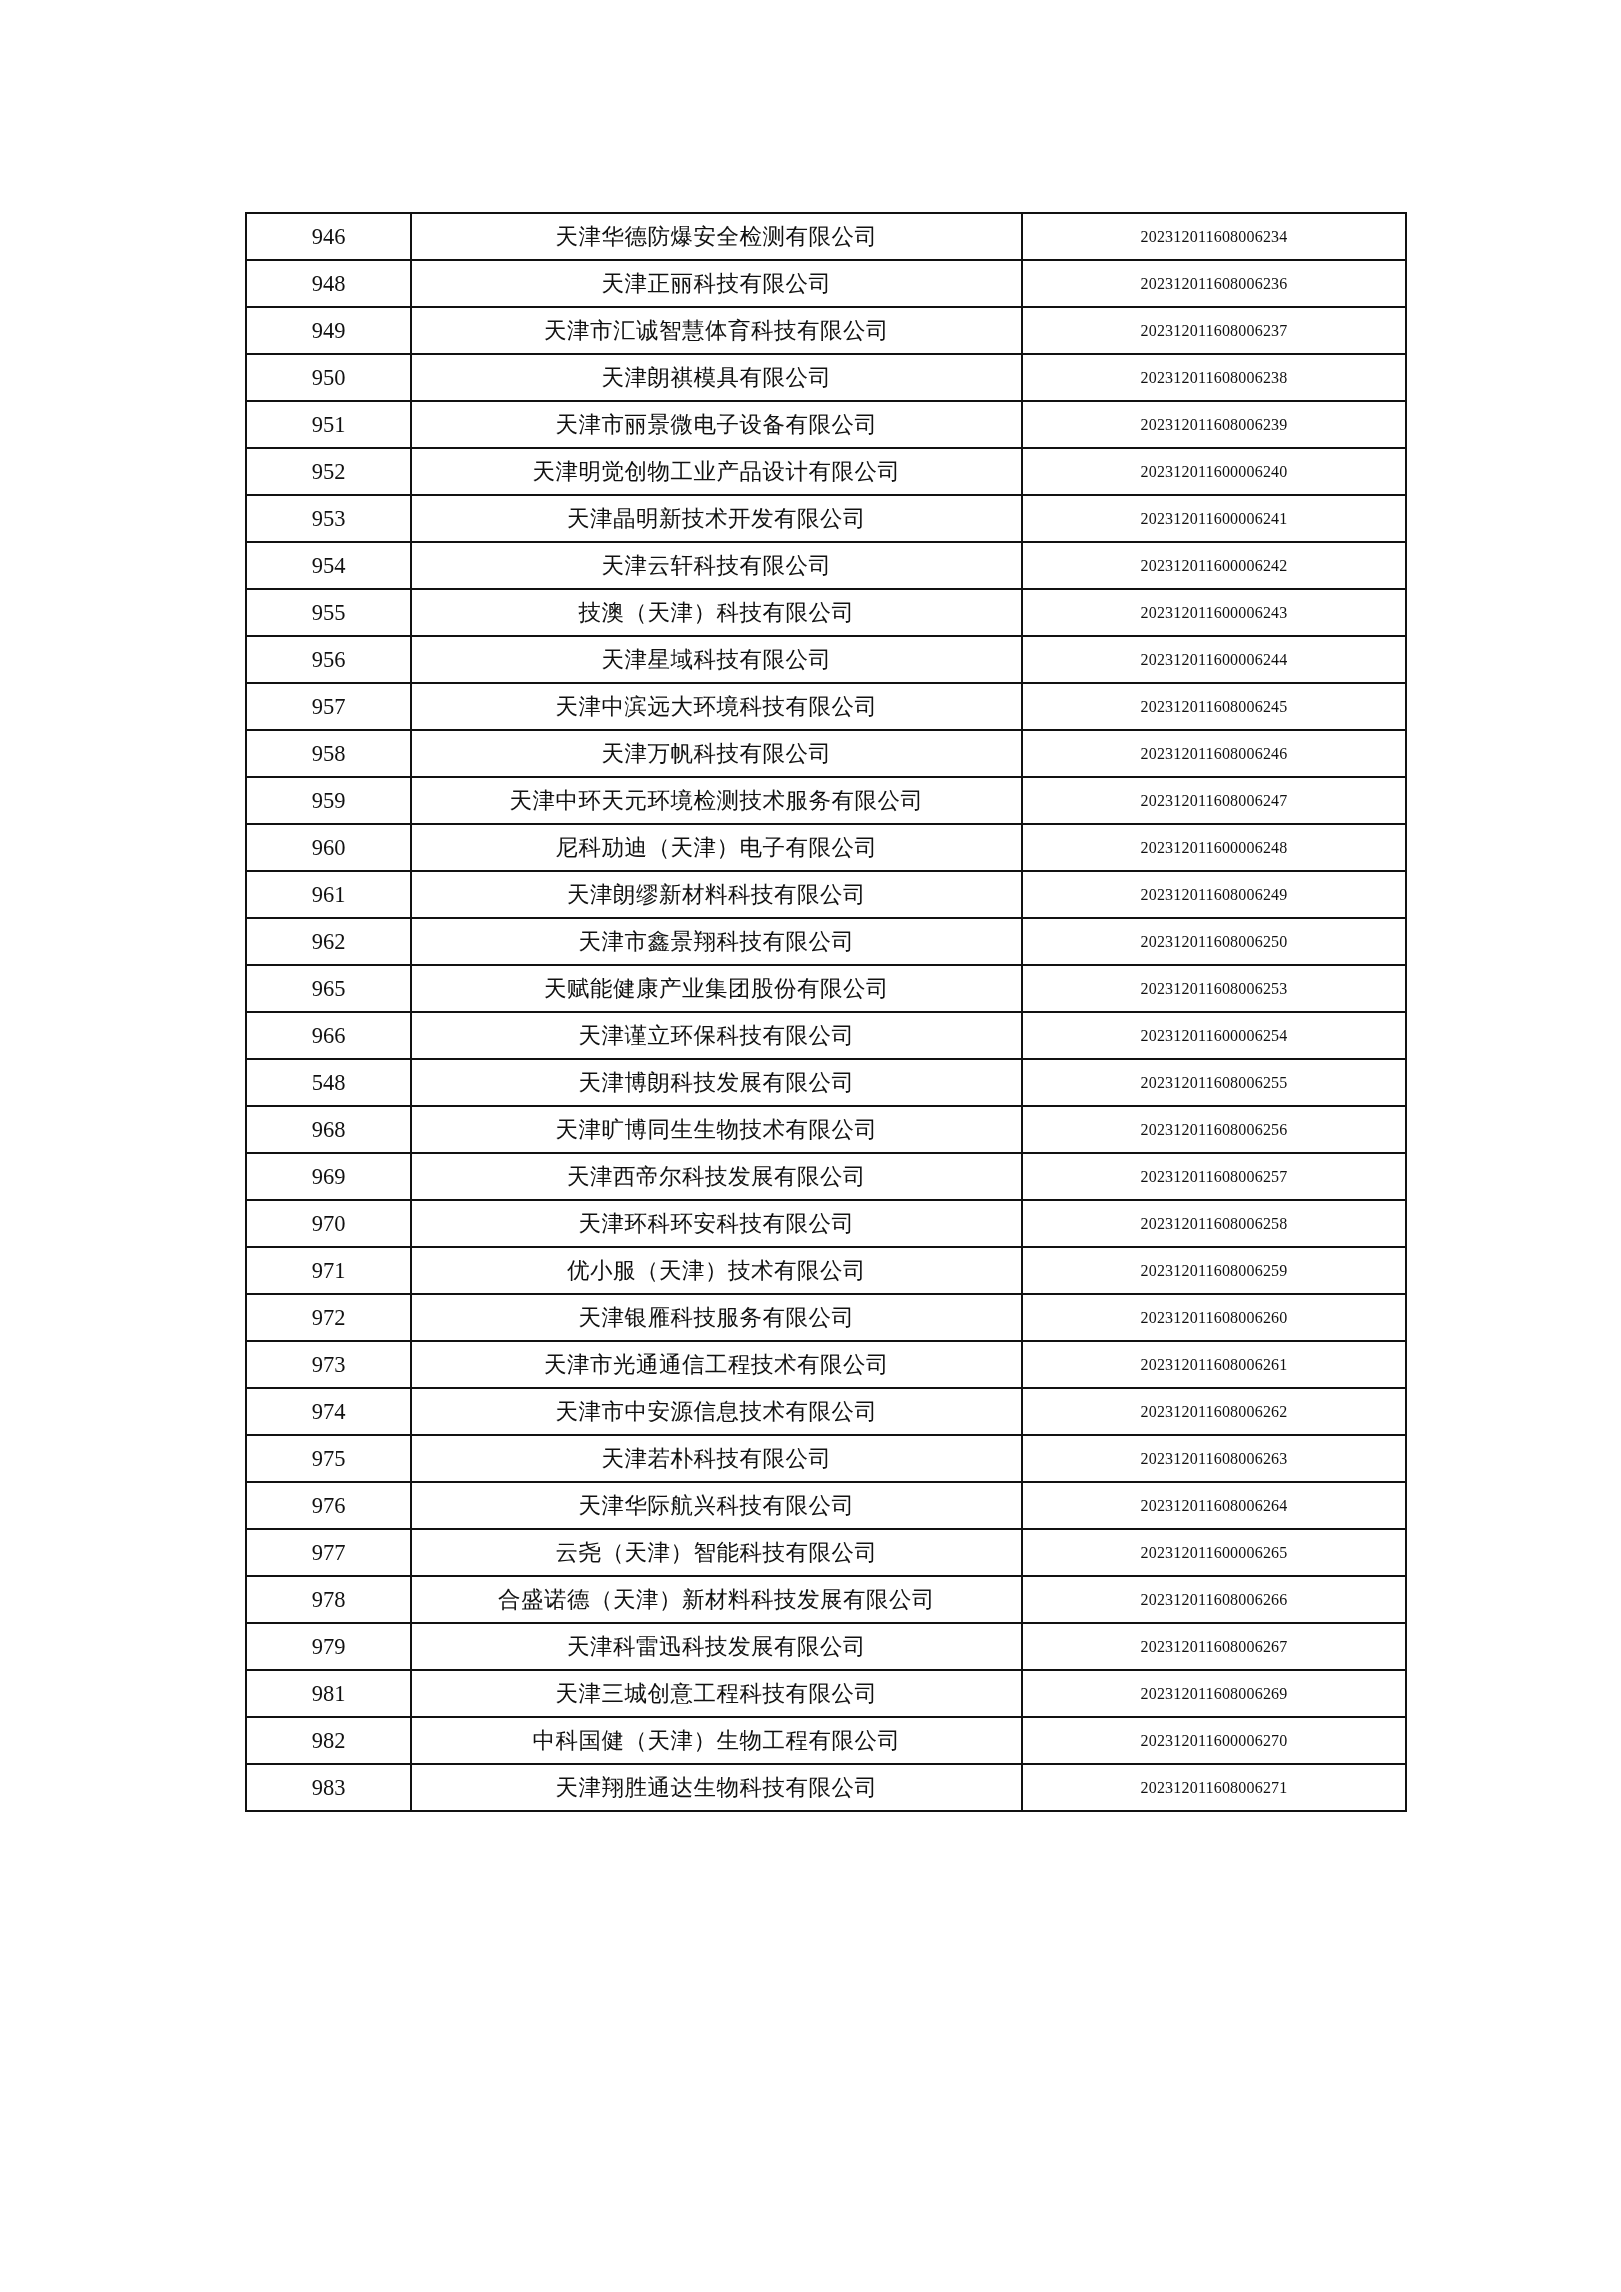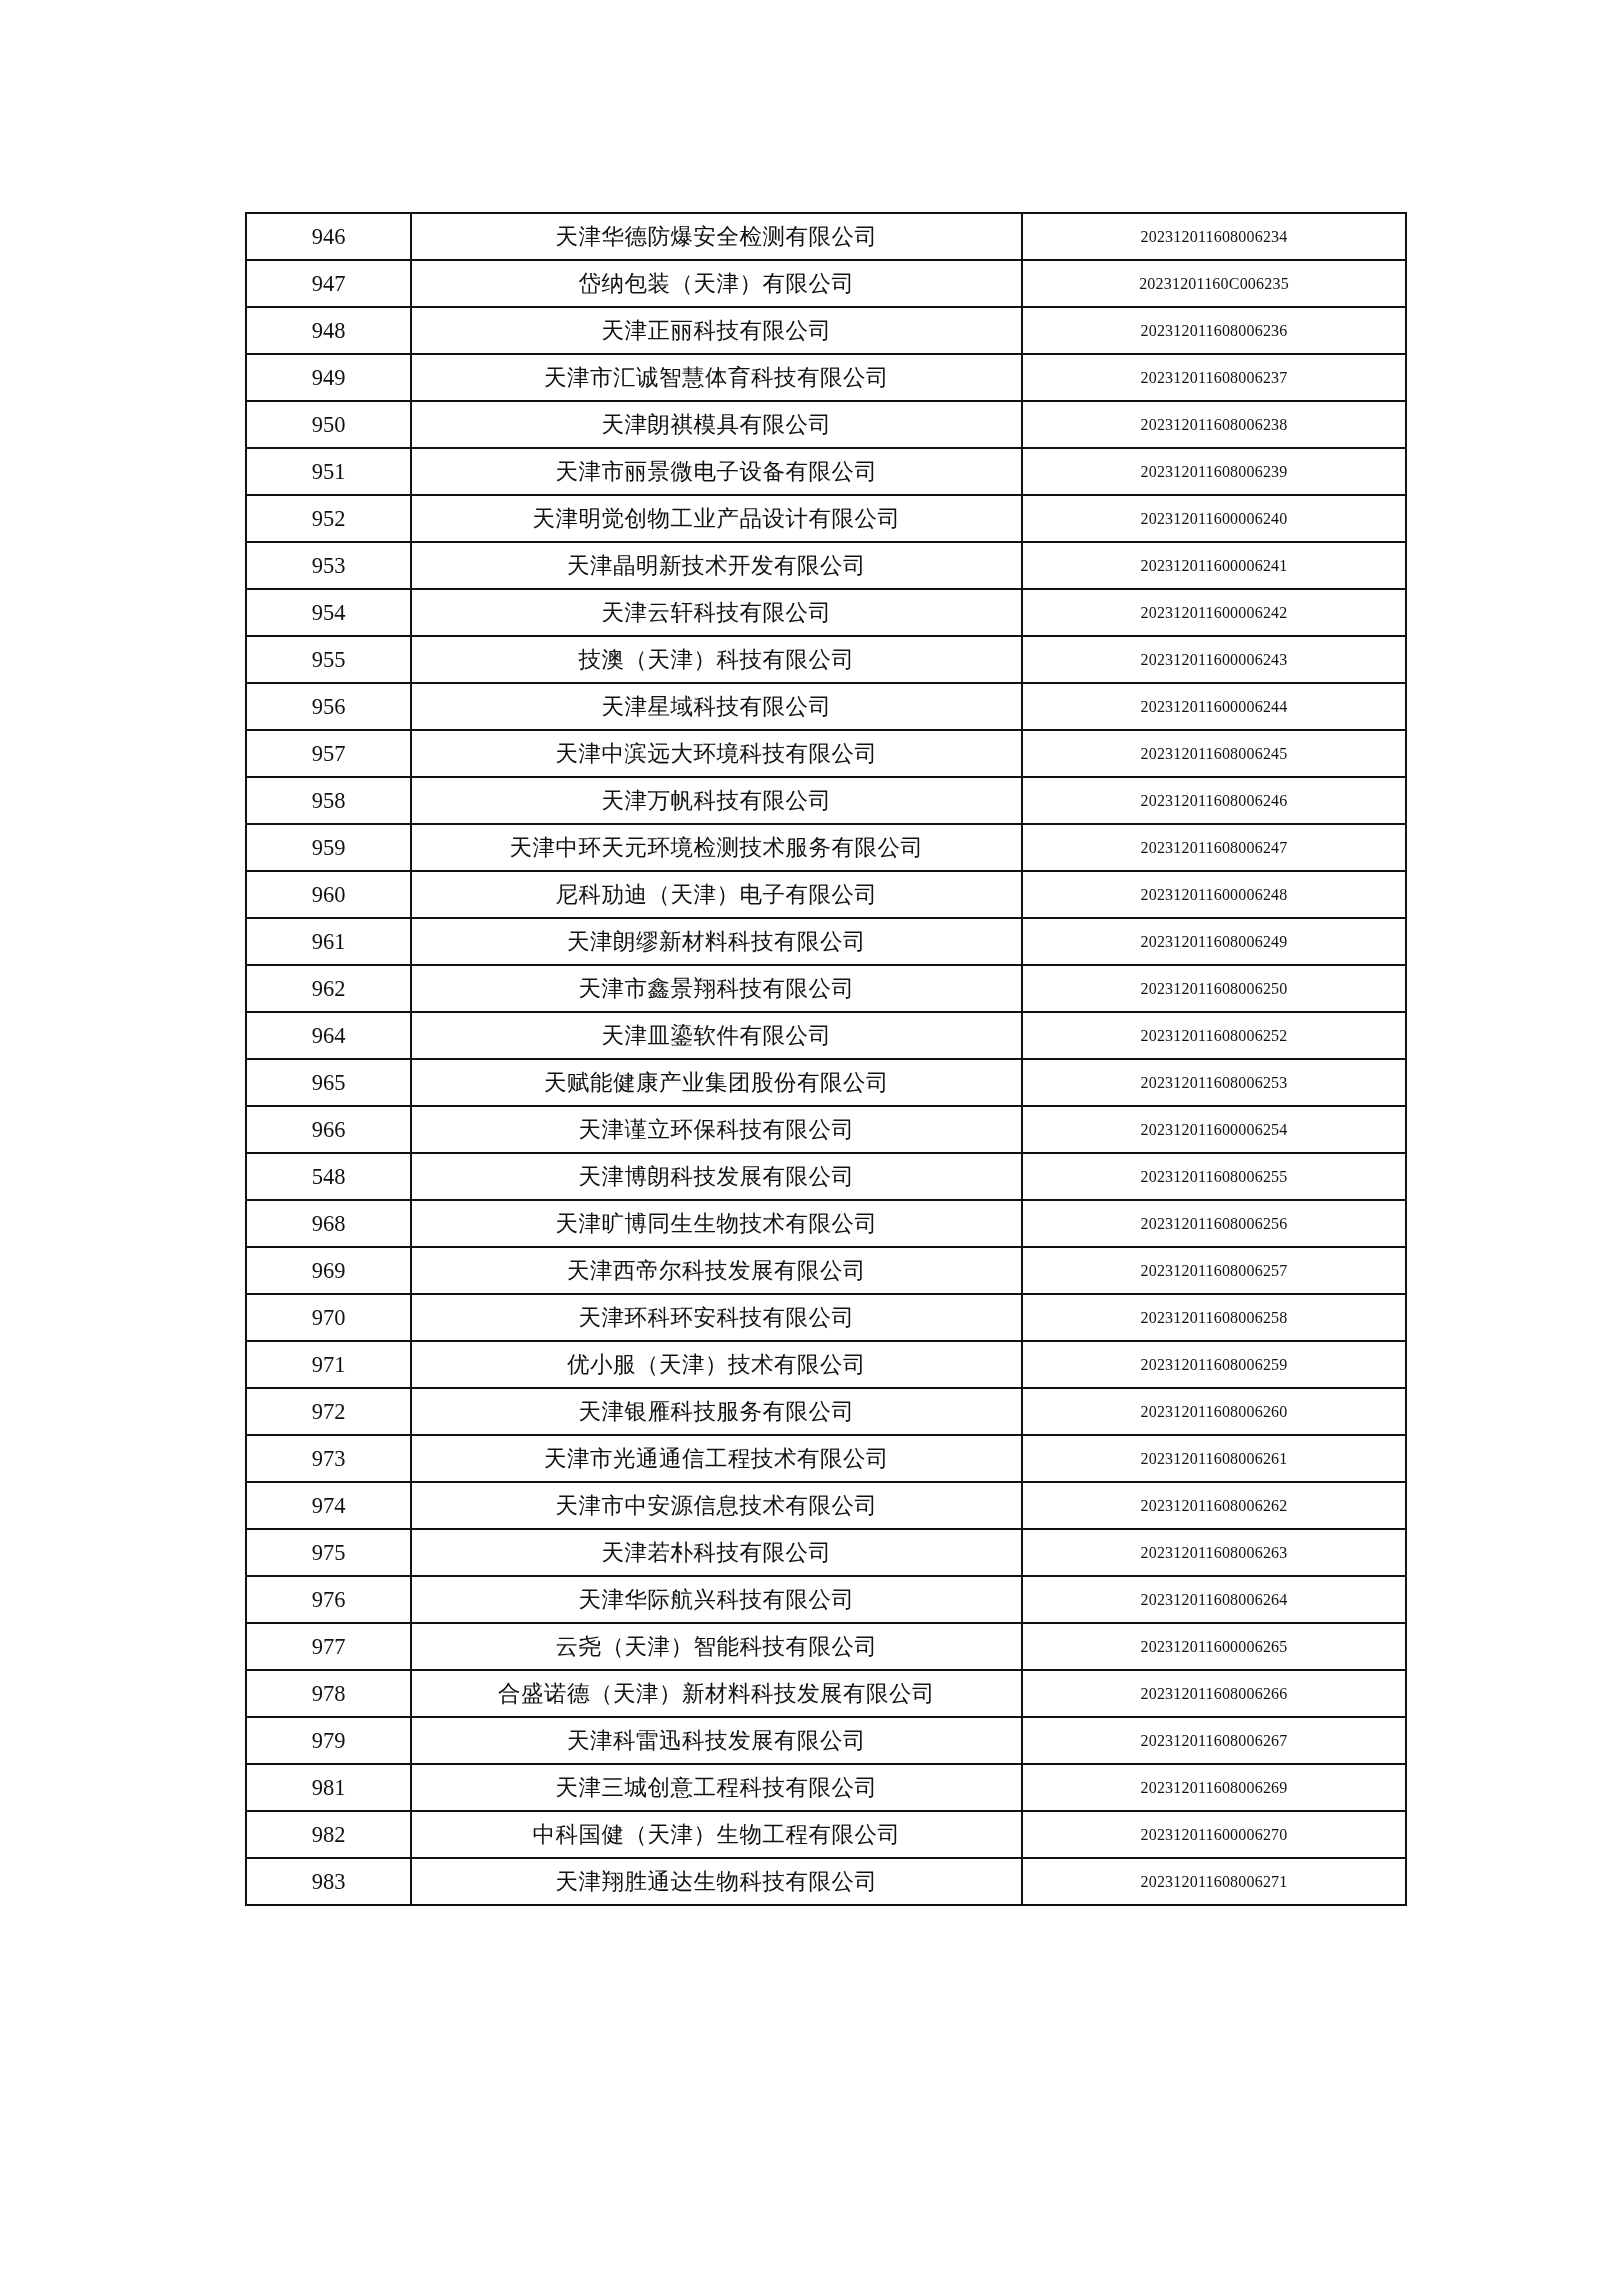--- a/index.html
+++ b/index.html
@@ -64,25 +64,20 @@
 
 <div class="page">
   <table class="roster">
     <tbody id="roster-body">
       <tr>
         <td class="col-no">946</td>
         <td class="col-name">天津华德防爆安全检测有限公司</td>
         <td class="col-code">202312011608006234</td>
       </tr>
       <tr>
-        <td class="col-no">947</td>
-        <td class="col-name">岱纳包装（天津）有限公司</td>
-        <td class="col-code">20231201160C006235</td>
-      </tr>
-      <tr>
         <td class="col-no">948</td>
         <td class="col-name">天津正丽科技有限公司</td>
         <td class="col-code">202312011608006236</td>
       </tr>
       <tr>
         <td class="col-no">949</td>
         <td class="col-name">天津市汇诚智慧体育科技有限公司</td>
         <td class="col-code">202312011608006237</td>
       </tr>
       <tr>
@@ -142,25 +137,20 @@
       </tr>
       <tr>
         <td class="col-no">961</td>
         <td class="col-name">天津朗缪新材料科技有限公司</td>
         <td class="col-code">202312011608006249</td>
       </tr>
       <tr>
         <td class="col-no">962</td>
         <td class="col-name">天津市鑫景翔科技有限公司</td>
         <td class="col-code">202312011608006250</td>
-      </tr>
-      <tr>
-        <td class="col-no">964</td>
-        <td class="col-name">天津皿鎏软件有限公司</td>
-        <td class="col-code">202312011608006252</td>
       </tr>
       <tr>
         <td class="col-no">965</td>
         <td class="col-name">天赋能健康产业集团股份有限公司</td>
         <td class="col-code">202312011608006253</td>
       </tr>
       <tr>
         <td class="col-no">966</td>
         <td class="col-name">天津谨立环保科技有限公司</td>
         <td class="col-code">202312011600006254</td>

